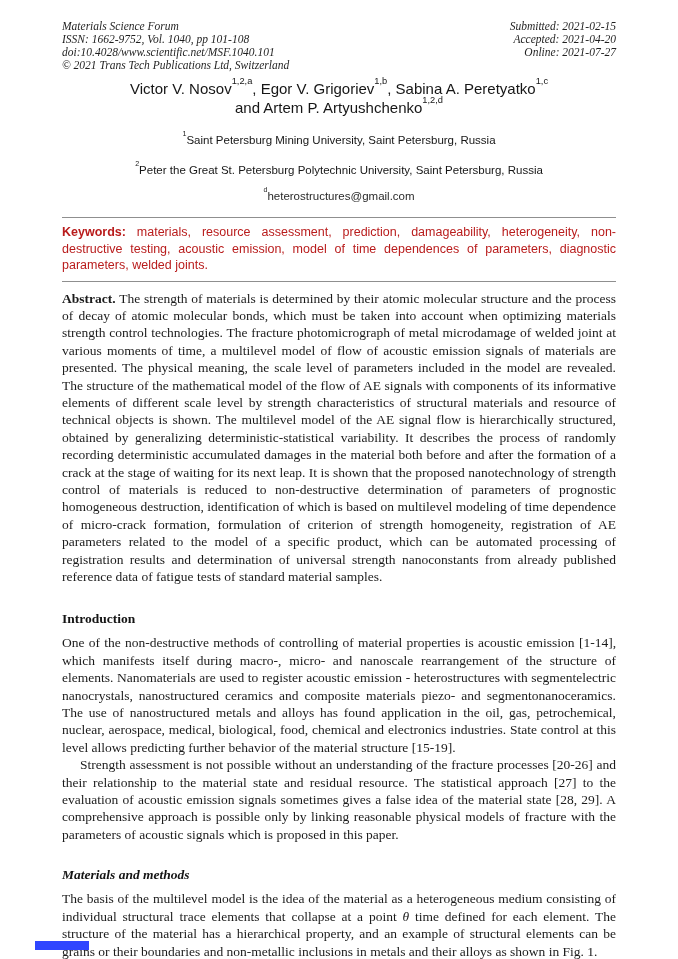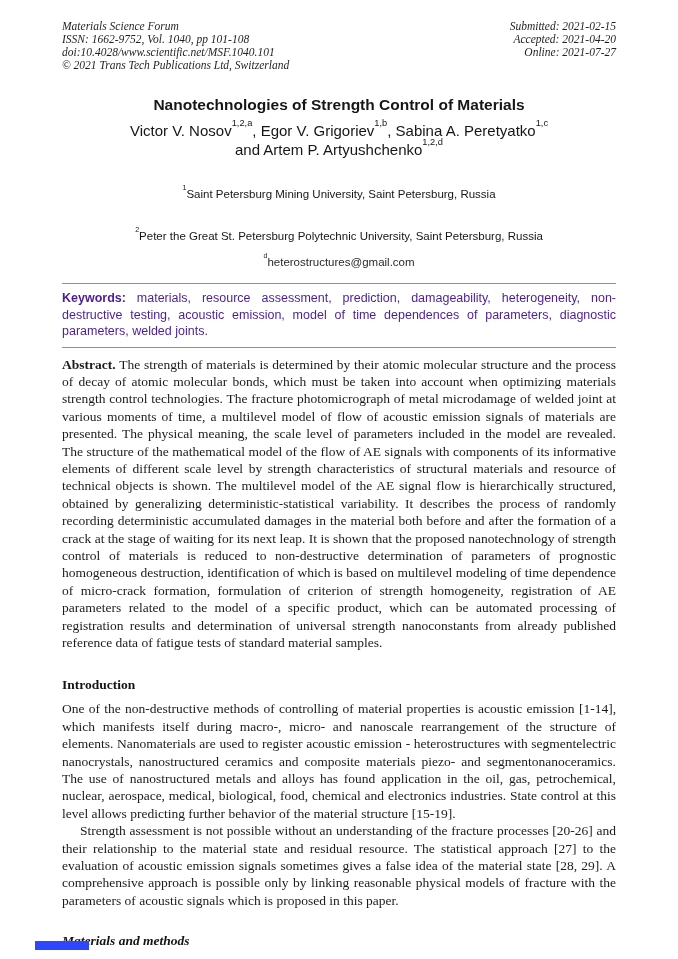--- a/index.html
+++ b/index.html
@@ -13,31 +13,31 @@
   
   .jheader { display:flex; justify-content:space-between; padding-top:20px;
     font-family:"Liberation Serif", serif; font-style:italic; font-size:11.5px;
     line-height:13px; color:#1f1f1f; }
   .jheader .right { text-align:right; }
 
   
   .sans { font-family:"Liberation Sans", sans-serif; color:#161616; }
   .title { margin-top:24px; text-align:center; font-size:15.5px; font-weight:bold; }
   .authors { margin-top:7px; text-align:center; font-size:15px; line-height:19px; }
-  .affil { margin-top:28px; text-align:center; font-size:11.5px; line-height:14px; }
+  .affil { margin-top:16px; text-align:center; font-size:11.5px; line-height:14px; }
   .emails { margin-top:12px; text-align:center; font-size:11.5px; line-height:15px; color:#2a2a2a; }
 
   sup { font-size:0.62em; line-height:0; position:relative; top:-0.45em; }
 
   .rule { border:none; border-top:1px solid #8f8f8f; height:0; margin:0; }
   .rule1 { margin-top:13px; }
   .rule2 { margin-top:7px; }
 
   .keywords { margin-top:6px; font-family:"Liberation Sans", sans-serif;
-    font-size:12.5px; line-height:16.5px; text-align:justify; color:#4c1d95; }
+    font-size:12.5px; line-height:16.5px; text-align:justify; color:#b91c1c; }
 
   .body-par { margin:7px 0 0 0; font-size:13.5px; line-height:17.4px;
     text-align:justify; }
   .abstract { margin-top:8px; }
   .sec-head { margin:26px 0 0 0; font-size:13.5px; font-weight:bold; color:#141414; }
   .indent { text-indent:18px; }
   b.lead { font-weight:bold; }
 
   .footer-bar { position:absolute; left:35px; top:941px; width:54px; height:9px;
     background:#2f46ff; }
@@ -55,21 +55,20 @@
         <div>doi:10.4028/www.scientific.net/MSF.1040.101</div>
         <div>© 2021 Trans Tech Publications Ltd, Switzerland</div>
       </div>
       <div class="right">
         <div>Submitted: 2021-02-15</div>
         <div>Accepted: 2021-04-20</div>
         <div>Online: 2021-07-27</div>
       </div>
     </div>
 
-    <div class="title sans">Nanotechnologies of Strength Control of Materials</div>
 
     <div class="authors sans">
       <div><span>Victor V. Nosov</span><sup>1,2,a</sup><span>, Egor V. Grigoriev</span><sup>1,b</sup><span>, Sabina A. Peretyatko</span><sup>1,c</sup></div>
       <div><span>and Artem P. Artyushchenko</span><sup>1,2,d</sup></div>
     </div>
 
     <div class="affil sans"><sup>1</sup><span>Saint Petersburg Mining University, Saint Petersburg, Russia</span></div>
     <div class="affil sans"><sup>2</sup><span>Peter the Great St. Petersburg Polytechnic University, Saint Petersburg, Russia</span></div>
 
     <div class="emails sans">

